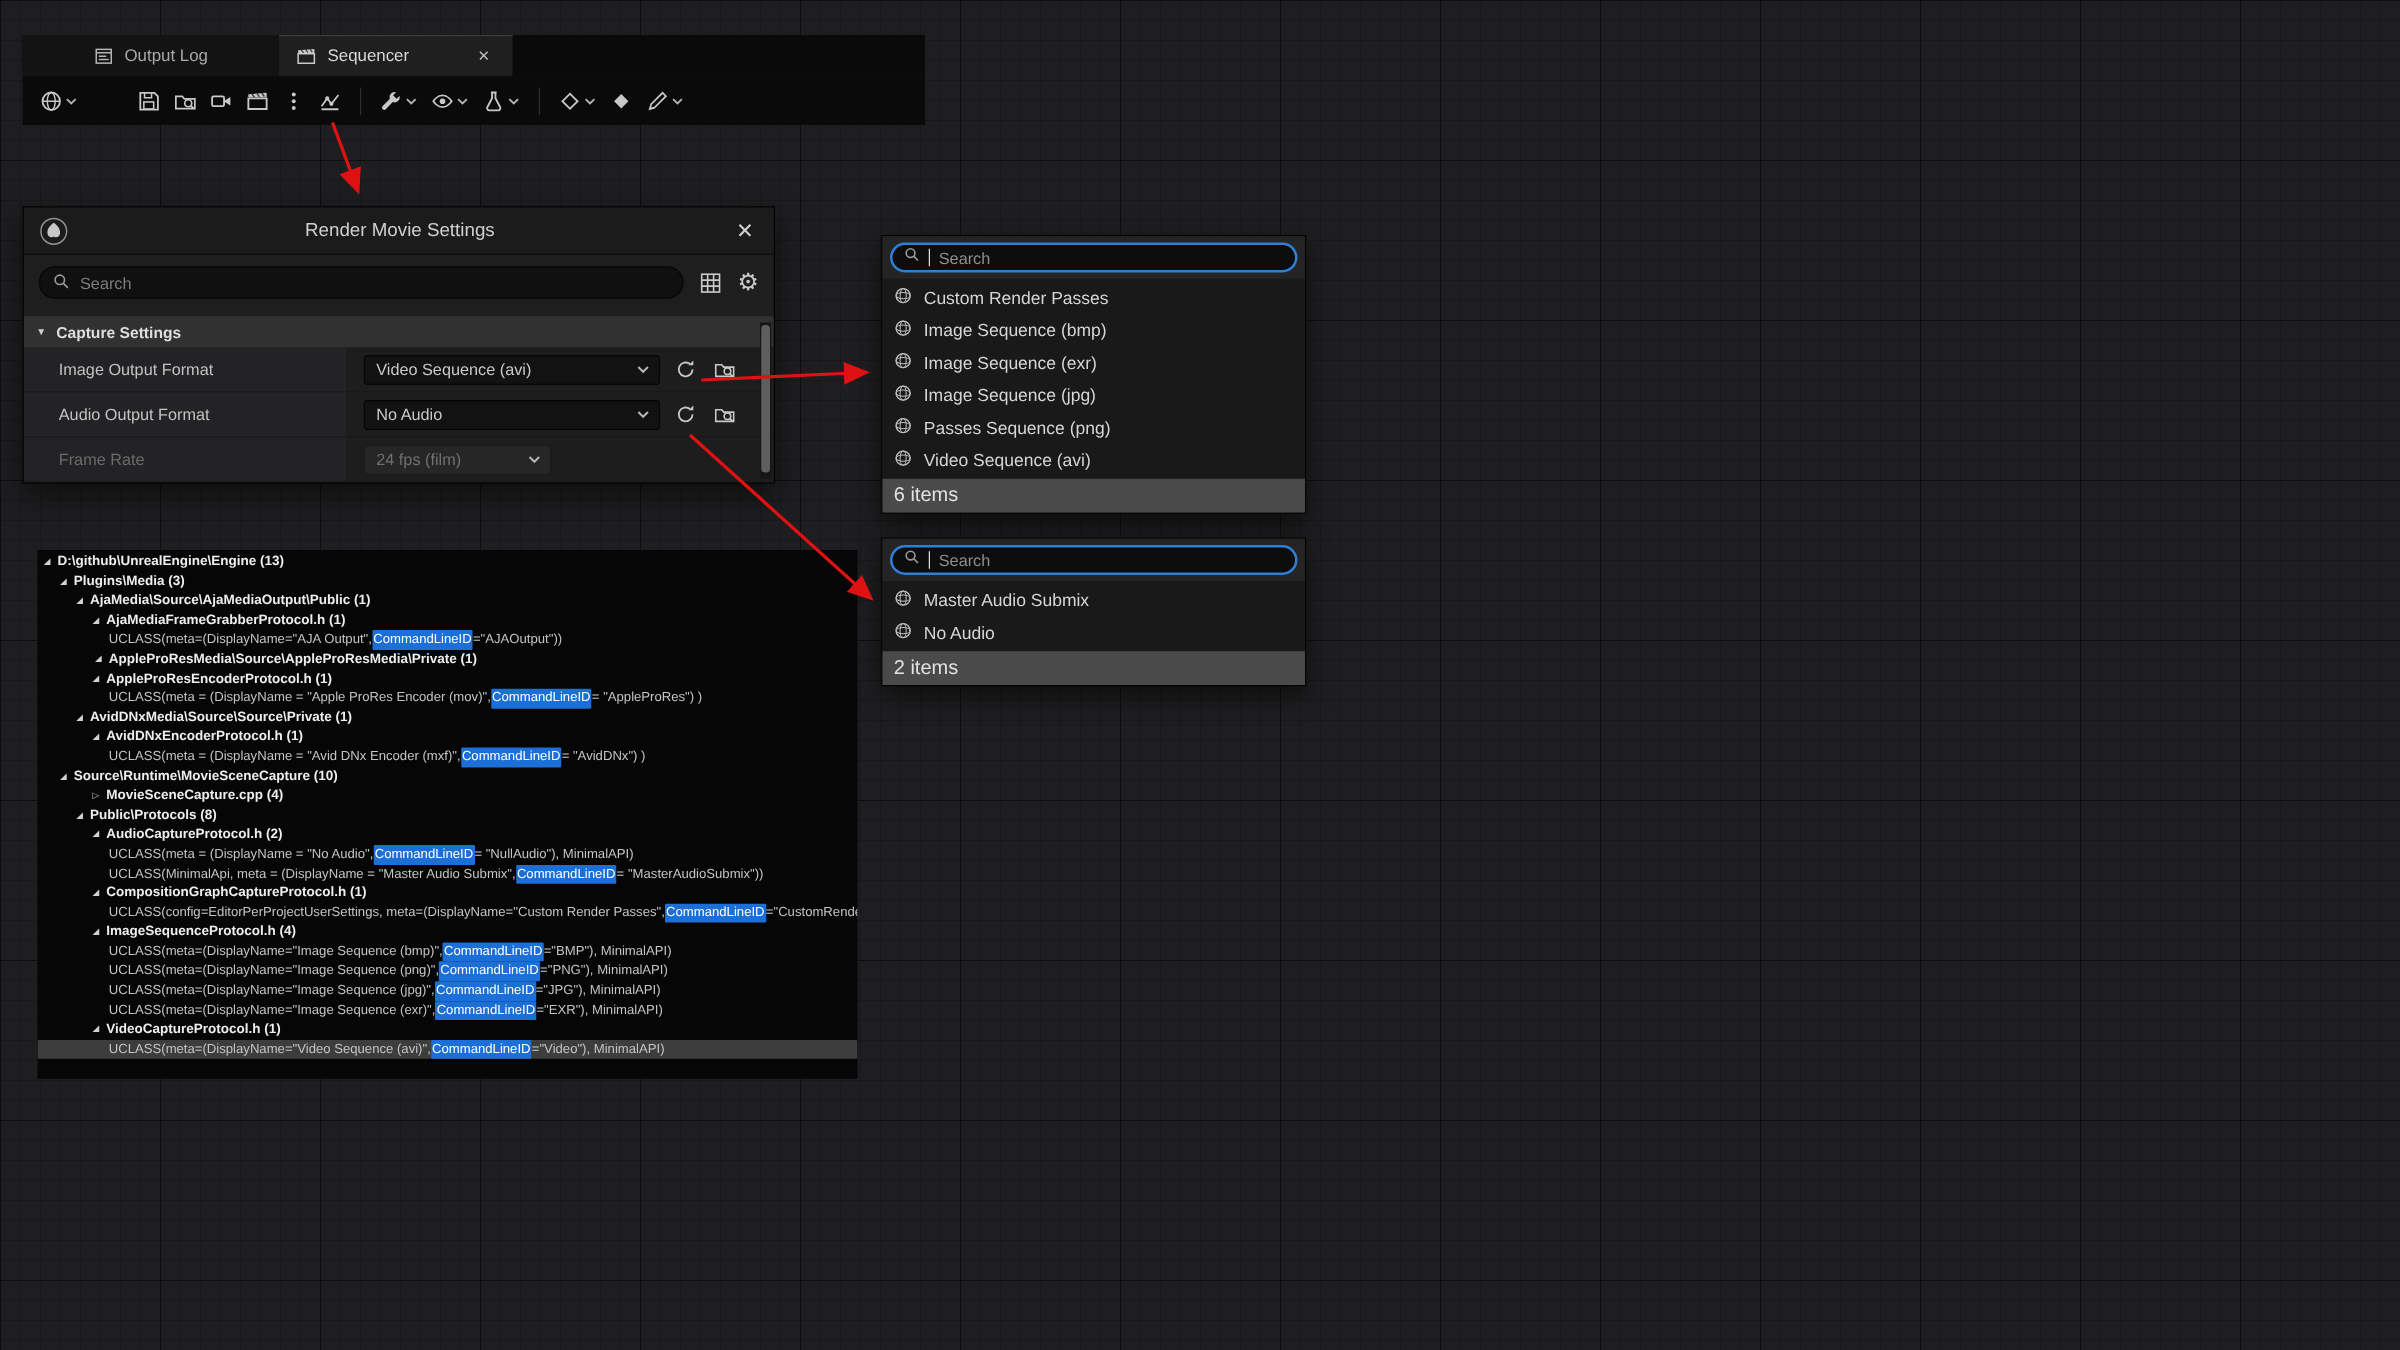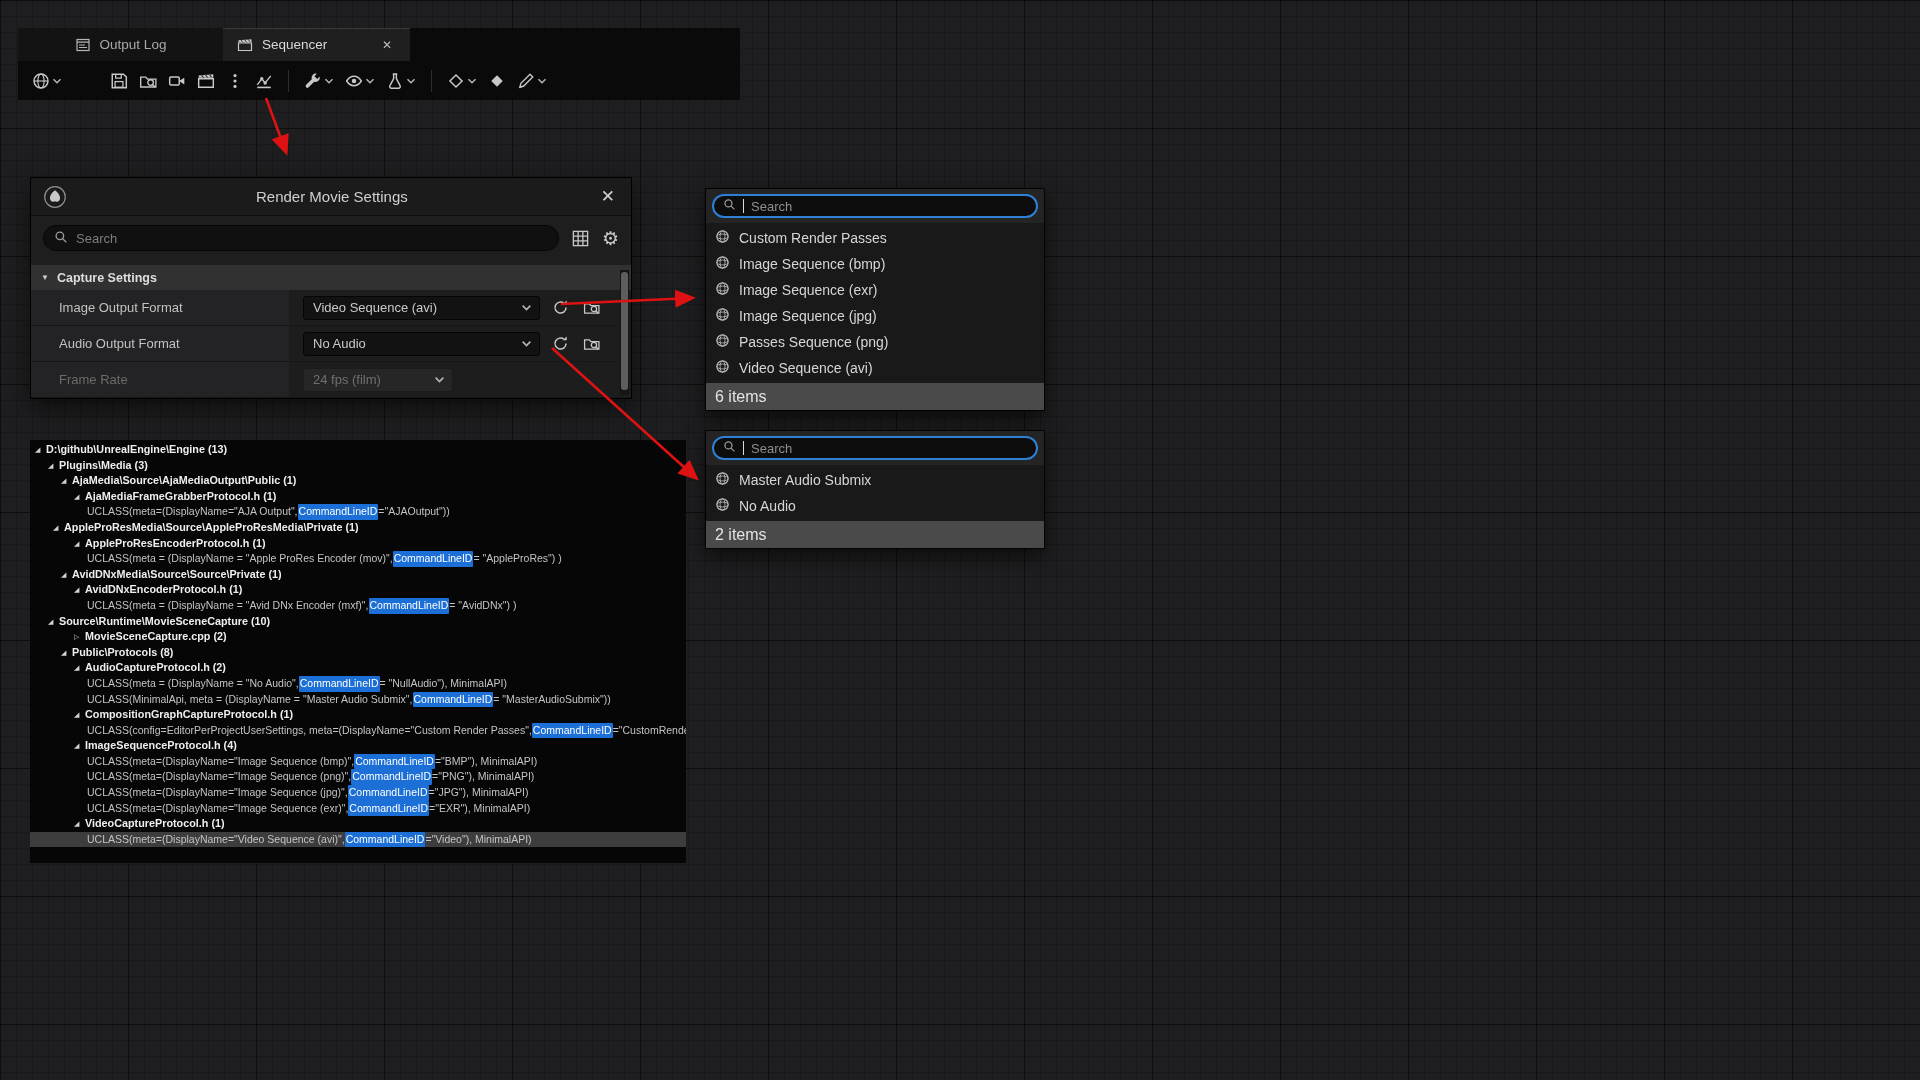--- a/index.html
+++ b/index.html
@@ -22,21 +22,21 @@
   .tab .ticn svg{width:16px;height:16px;display:block;}
   .tclose{margin-left:auto;font-size:12px;color:#bdbdbd;padding:2px 4px;}
   .toolbar{position:absolute;left:18px;top:61px;width:722px;height:39px;background:#0a0a0a;display:flex;align-items:center;padding:0 10px;gap:3px;}
   .tbtn{display:flex;align-items:center;gap:2px;padding:3px 4px;border-radius:3px;}
   .ticon svg{width:18px;height:18px;display:block;}
   .chev svg{width:10px;height:10px;display:block;}
   .tsep{width:1px;height:22px;background:#2d2d2d;margin:0 8px;}
   .tspace{width:34px;height:1px;}
 
   
-  .dialog{position:absolute;left:30px;top:165px;width:602px;height:222px;background:#1e1e1e;border:1px solid #000;box-shadow:0 10px 24px rgba(0,0,0,.55);overflow:hidden;margin-top:12px;}
+  .dialog{position:absolute;left:18px;top:165px;width:602px;height:222px;background:#1e1e1e;border:1px solid #000;box-shadow:0 10px 24px rgba(0,0,0,.55);overflow:hidden;}
   .dtitle{height:38px;display:flex;align-items:center;background:#1b1b1b;border-bottom:1px solid #0d0d0d;padding:0 12px;}
   .dlogo svg{width:24px;height:24px;display:block;}
   .dtitletext{flex:1;text-align:center;font-size:15px;color:#cfcfcf;}
   .dclose{font-size:17px;color:#cfcfcf;padding:0 4px;}
   .dsearchrow{height:44px;display:flex;align-items:center;padding:0 12px;gap:12px;}
   .dsearch{width:524px;height:26px;border-radius:13px;background:#101010;border:1px solid #060606;display:flex;align-items:center;padding:0 10px;gap:8px;color:#7d7d7d;font-size:13px;}
   .dsearch svg{width:14px;height:14px;}
   .hicon svg{width:19px;height:19px;display:block;}
   .gear{font-size:19px;color:#c8c8c8;line-height:19px;font-family:"DejaVu Sans",sans-serif;}
   .dsection{height:25px;margin-top:5px;background:#313131;display:flex;align-items:center;gap:8px;padding-left:10px;font-size:12.5px;font-weight:bold;color:#dedede;}
@@ -480,21 +480,21 @@
       </div>
       <div class="trow" style="padding-left: 44px;">
         <span class="tmark">◢</span>
         <span class="tnode">AjaMediaFrameGrabberProtocol.h  (1)</span>
       </div>
       <div class="trow" style="padding-left: 57px;">
         <span class="tcode">UCLASS(meta=(DisplayName="AJA Output", </span>
         <span class="hl">CommandLineID</span>
         <span class="tcode">="AJAOutput"))</span>
       </div>
-      <div class="trow" style="padding-left: 23px;">
+      <div class="trow" style="padding-left: 46px;">
         <span class="tmark">◢</span>
         <span class="tnode">AppleProResMedia\Source\AppleProResMedia\Private  (1)</span>
       </div>
       <div class="trow" style="padding-left: 44px;">
         <span class="tmark">◢</span>
         <span class="tnode">AppleProResEncoderProtocol.h  (1)</span>
       </div>
       <div class="trow" style="padding-left: 57px;">
         <span class="tcode">UCLASS(meta = (DisplayName = "Apple ProRes Encoder (mov)", </span>
         <span class="hl">CommandLineID</span>
@@ -512,21 +512,21 @@
         <span class="tcode">UCLASS(meta = (DisplayName = "Avid DNx Encoder (mxf)", </span>
         <span class="hl">CommandLineID</span>
         <span class="tcode"> = "AvidDNx") )</span>
       </div>
       <div class="trow" style="padding-left: 18px;">
         <span class="tmark">◢</span>
         <span class="tnode">Source\Runtime\MovieSceneCapture  (10)</span>
       </div>
       <div class="trow" style="padding-left: 44px;">
         <span class="tmark">▷</span>
-        <span class="tnode">MovieSceneCapture.cpp  (2)</span>
+        <span class="tnode">MovieSceneCapture.cpp  (4)</span>
       </div>
       <div class="trow" style="padding-left: 31px;">
         <span class="tmark">◢</span>
         <span class="tnode">Public\Protocols  (8)</span>
       </div>
       <div class="trow" style="padding-left: 44px;">
         <span class="tmark">◢</span>
         <span class="tnode">AudioCaptureProtocol.h  (2)</span>
       </div>
       <div class="trow" style="padding-left: 57px;">

